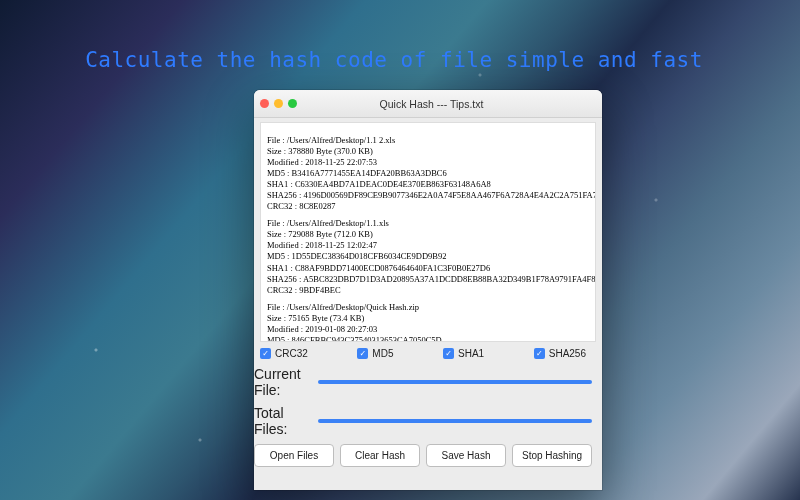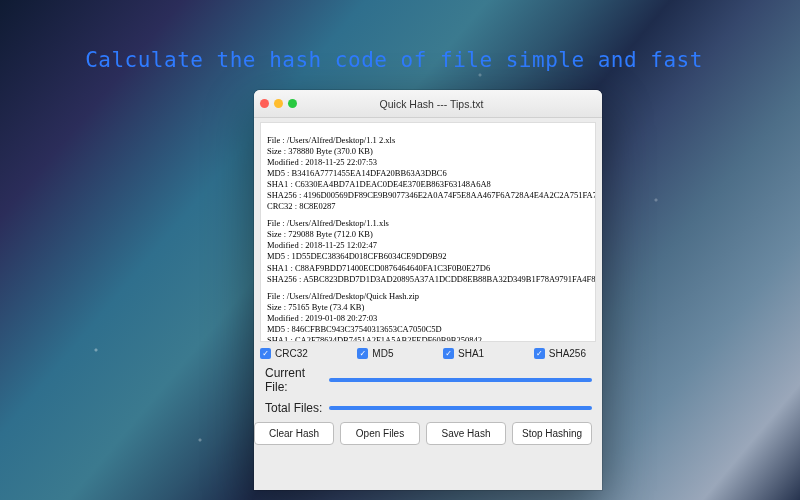--- a/index.html
+++ b/index.html
@@ -44,21 +44,21 @@
   .block { margin-bottom:6px; }
   .controls { padding: 2px 10px 8px 0; display:flex; flex-direction:column; gap:7px; font-size:10px; color:#222; }
   .check-row { display:flex; justify-content:space-between; padding:0 6px; }
   .check { display:flex; align-items:center; gap:4px; }
   .cb {
     width:11px; height:11px; border-radius:2px; background:#3b82f6;
     display:flex; align-items:center; justify-content:center;
   }
   .cb::after { content:"✓"; color:#fff; font-size:8px; line-height:1; }
   .prog-row { display:flex; align-items:center; gap:6px; }
-  .prog-label { width:58px; font-size:12px; text-align:left;margin-left:11px; }
+  .prog-label { width:58px; font-size:14px; text-align:left; }
   .bar { flex:1; height:4px; border-radius:2px; background:#3b82f6; }
   .btn-row { display:flex; justify-content:space-between; gap:6px; }
   .btn {
     flex:1; border:1px solid #bdbdbd; background:#fff; border-radius:4px;
     font-size:10px; padding:5px 0; color:#222; text-align:center; cursor:default;
   }
   .compare-row { display:flex; gap:8px; align-items:center; }
   .txtfield {
     flex:1; height:18px; background:#fff; border:1px solid #c8c8c8; border-radius:3px;
   }
@@ -90,20 +90,21 @@
         <div class="row"><span class="key">SHA256 :</span> <span>4196D00569DF89CE9B9077346E2A0A74F5E8AA467F6A728A4E4A2C2A751FA7B45B</span></div>
         <div class="row"><span class="key">CRC32 :</span> <span>8C8E0287</span></div>
       </div>
       <div class="block">
         <div class="row"><span class="key">File :</span> <span>/Users/Alfred/Desktop/1.1.xls</span></div>
         <div class="row"><span class="key">Size :</span> <span>729088 Byte (712.0 KB)</span></div>
         <div class="row"><span class="key">Modified :</span> <span>2018-11-25 12:02:47</span></div>
         <div class="row"><span class="key">MD5 :</span> <span>1D55DEC38364D018CFB6034CE9DD9B92</span></div>
         <div class="row"><span class="key">SHA1 :</span> <span>C88AF9BDD71400ECD0876464640FA1C3F0B0E27D6</span></div>
         <div class="row"><span class="key">SHA256 :</span> <span>A5BC823DBD7D1D3AD20895A37A1DCDD8EB88BA32D349B1F78A9791FA4F864754F</span></div>
+        <div class="row"><span class="key">CRC32 :</span> <span>9BDF4BEC</span></div>
       </div>
       <div class="block">
         <div class="row"><span class="key">File :</span> <span>/Users/Alfred/Desktop/Quick Hash.zip</span></div>
         <div class="row"><span class="key">Size :</span> <span>75165 Byte (73.4 KB)</span></div>
         <div class="row"><span class="key">Modified :</span> <span>2019-01-08 20:27:03</span></div>
         <div class="row"><span class="key">MD5 :</span> <span>846CFBBC943C37540313653CA7050C5D</span></div>
         <div class="row"><span class="key">SHA1 :</span> <span>CA2F78634DB7451A2F1A5AB2FEDF60B9B250842</span></div>
       </div>
     </div>
 
@@ -130,21 +131,21 @@
       <div class="prog-row">
         <div class="prog-label">Current File:</div>
         <div class="bar"></div>
       </div>
       <div class="prog-row">
         <div class="prog-label">Total Files:</div>
         <div class="bar"></div>
       </div>
 
       <div class="btn-row">
+        <div class="btn">Open Files</div>
         <div class="btn">Clear Hash</div>
-        <div class="btn">Open Files</div>
         <div class="btn">Save Hash</div>
         <div class="btn">Stop Hashing</div>
       </div>
 
     </div>
   </div>
 </div>
 
 </body></html>

